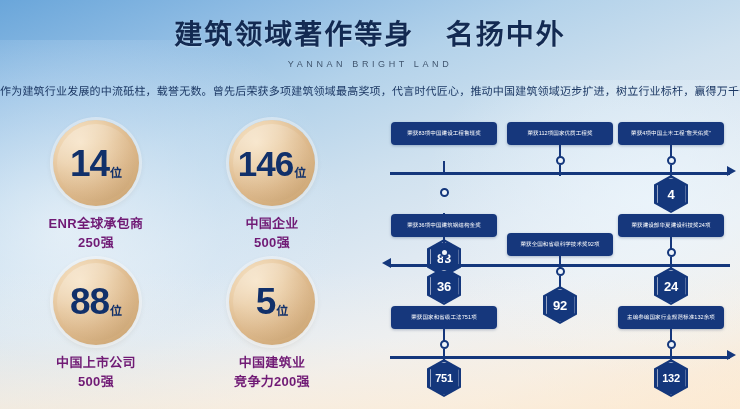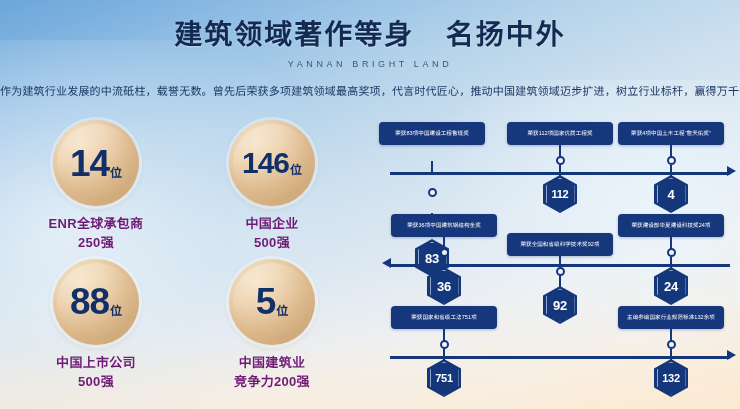--- a/index.html
+++ b/index.html
@@ -151,21 +151,21 @@
     display: flex;
     align-items: baseline;
     color: #11306a;
     line-height: 1;
   }
   .coin-num {
     font-size: 37px;
     font-weight: bold;
     letter-spacing: -1px;
   }
-  .coin-num.narrow { font-size: 30px; text-align: center; }
+  .coin-num.narrow { font-size: 35px; text-align: center; }
   .coin-unit {
     font-size: 12px;
     font-weight: bold;
     margin-left: 1px;
     position: relative;
     top: 1px;
   }
   .stat-label {
     margin-top: 9px;
     font-size: 13px;
@@ -360,38 +360,35 @@
     </div>
 
   </div>
 
   <div class="timelines">
 
     <div class="tl-row">
       <div class="tl-axis"></div>
       <div class="tl-arrow right"></div>
 
-      <div class="tl-node" style="left:50px;gap:16px;">
+      <div class="tl-node" style="left:62px;gap:16px;">
         <div class="tl-card">荣获83项中国建设工程鲁班奖</div>
         <div class="tl-card-stem"></div>
         <div class="tl-ring"></div>
         <div class="tl-drop"></div>
         <div class="hexbadge">
           <span class="hex-num">83</span>
         </div>
       </div>
 
       <div class="tl-node" style="left:178px;">
         <div class="tl-card">荣获112项国家优质工程奖</div>
         <div class="tl-card-stem"></div>
         <div class="tl-ring"></div>
         <div class="tl-drop"></div>
-        <div class="hexbadge">
-          <span class="hex-num long">112</span>
-        </div>
       </div>
 
       <div class="tl-node" style="left:289px;">
         <div class="tl-card">荣获4项中国土木工程“詹天佑奖”</div>
         <div class="tl-card-stem"></div>
         <div class="tl-ring"></div>
         <div class="tl-drop"></div>
         <div class="hexbadge">
           <span class="hex-num">4</span>
         </div>

